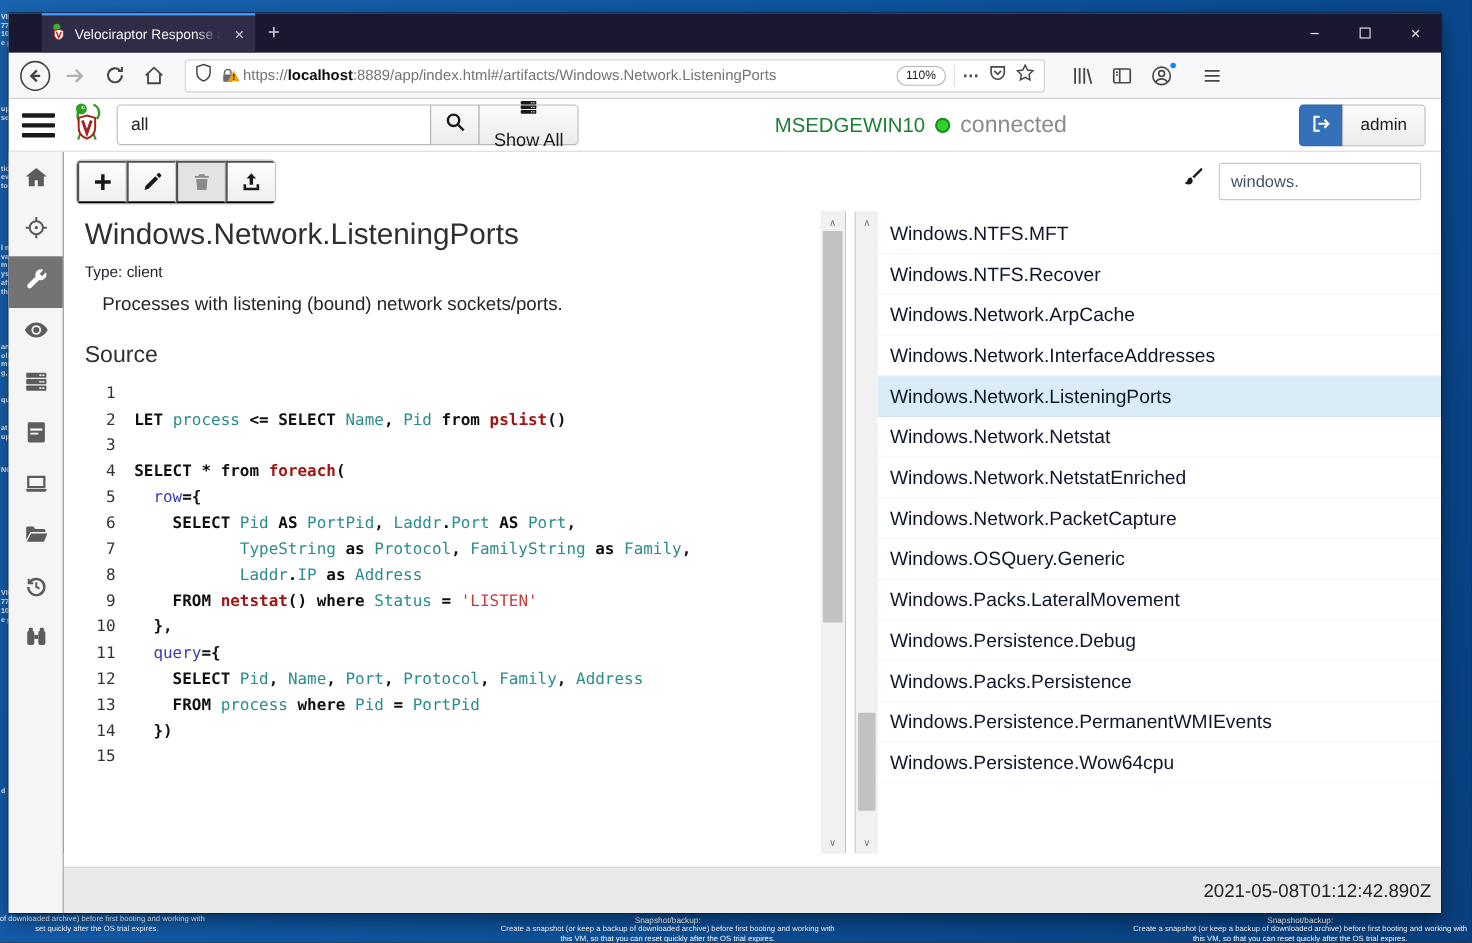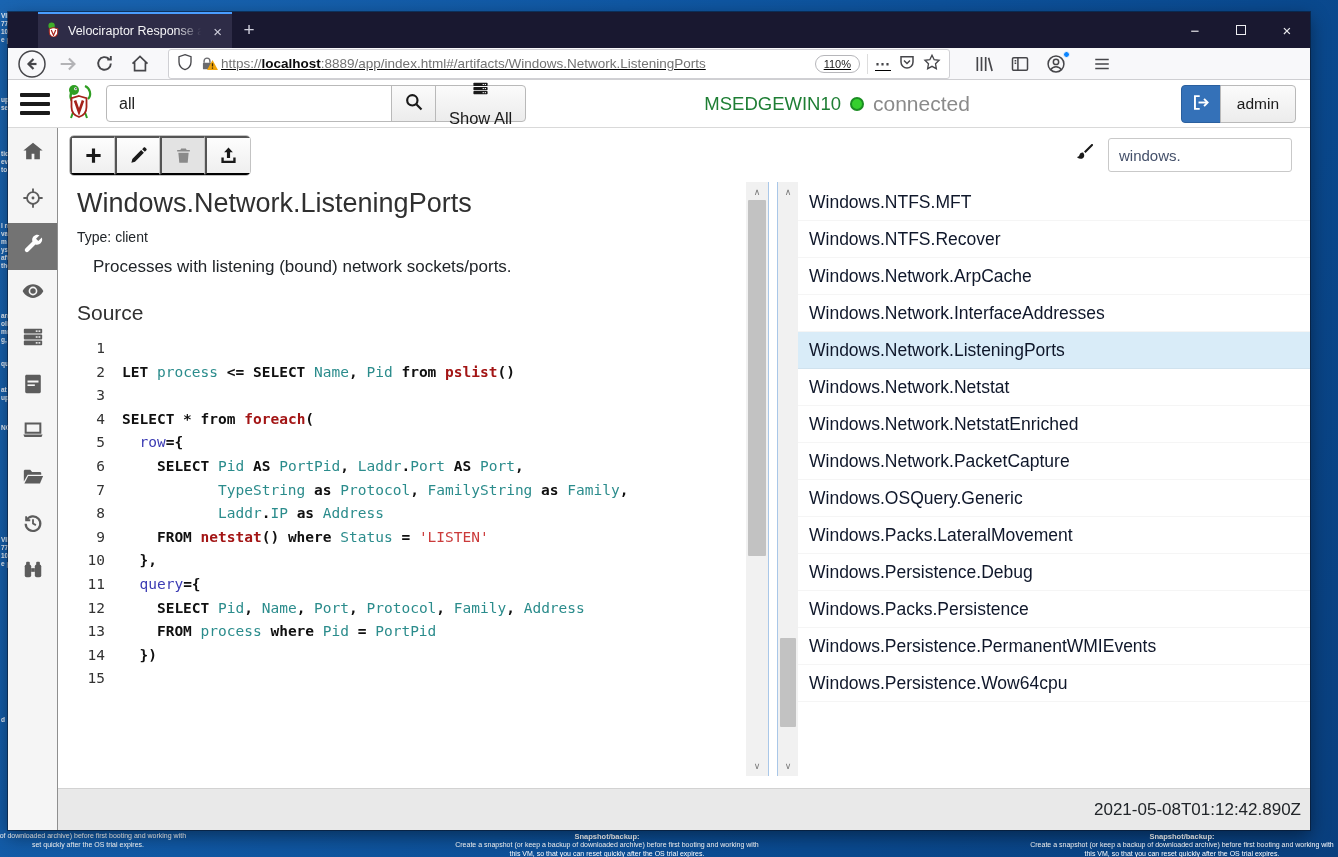--- a/index.html
+++ b/index.html
@@ -6,36 +6,36 @@
   *{box-sizing:border-box;}
   .screen{position:relative;width:1338px;height:857px;overflow:hidden;
     font-family:"Liberation Sans",sans-serif;
     background:linear-gradient(118deg,#1a65b2 0%,#1058a4 35%,#0a4a90 70%,#093f7e 100%);}
   
   .strip{position:absolute;left:0;top:0;width:9px;height:857px;overflow:hidden;color:#e8f1fb;}
   .frag-group{position:absolute;left:1px;width:8px;}
   .frag-group div{font-size:6.5px;font-weight:bold;line-height:8px;white-space:nowrap;}
   .bottom-strip{position:absolute;left:0;bottom:0;width:1338px;height:26px;color:#fff;}
   .notice{position:absolute;top:1px;text-align:center;}
-  .notice .nh{font-weight:bold;font-size:7.5px;line-height:9px;}
+  .notice .nh{font-weight:normal;font-size:7.5px;line-height:9px;}
   .notice .nl{font-size:7px;line-height:8.5px;white-space:nowrap;}
   
   .browser{position:absolute;left:8px;top:12px;width:1302px;height:818px;background:#fff;
     box-shadow:0 0 0 1px rgba(10,20,40,.55),0 6px 18px rgba(0,0,0,.45);display:flex;flex-direction:column;}
   .titlebar{height:36px;background:#191830;display:flex;align-items:stretch;color:#f4f4f6;flex:0 0 auto;}
   .tab{margin-left:30px;width:194px;background:#2e2c47;border-top:2px solid #4a9eff;display:flex;align-items:center;gap:7px;padding:0 8px;}
   .tab-title{font-size:12.5px;white-space:nowrap;overflow:hidden;flex:1;
     -webkit-mask-image:linear-gradient(90deg,#000 80%,transparent 98%);mask-image:linear-gradient(90deg,#000 80%,transparent 98%);}
   .tab-close{color:#cfcfdc;font-size:15px;padding:0 2px;cursor:default;}
   .newtab{width:34px;display:flex;align-items:center;justify-content:center;font-size:19px;color:#cfcfdc;}
   .win-controls{margin-left:auto;display:flex;align-items:stretch;}
   .wc{width:46px;display:flex;align-items:center;justify-content:center;color:#ececf0;font-size:15px;}
   .wc-max i{display:block;width:10px;height:10px;border:1.2px solid #ececf0;}
   
-  .navbar{height:32px;background:#f8f8fa;border-bottom:1px solid #cfcfd2;display:flex;align-items:center;padding:0 8px;gap:4px;flex:0 0 auto;text-decoration:underline;}
+  .navbar{height:42px;background:#f8f8fa;border-bottom:1px solid #cfcfd2;display:flex;align-items:center;padding:0 8px;gap:4px;flex:0 0 auto;}
   .nav-ic{display:flex;align-items:center;justify-content:center;width:32px;height:32px;flex:0 0 auto;}
   .urlbar{height:30px;flex:0 1 782px;margin-left:8px;background:#fff;border:1px solid #d0d0d4;border-radius:3px;
     display:flex;align-items:center;padding:0 8px;gap:7px;min-width:0;}
   .lockwrap{position:relative;display:flex;align-items:center;}
   .lockwarn{position:absolute;right:-4px;bottom:-2px;}
   .url-text{font-size:13.5px;color:#737373;white-space:nowrap;overflow:hidden;flex:1;min-width:0;}
   .url-host{color:#0c0c0d;font-weight:bold;}
   .zoom-pill{font-size:11px;color:#222;border:1px solid #b6b6ba;border-radius:10px;padding:2px 8px;flex:0 0 auto;}
   .url-sep{width:1px;height:20px;background:#ddd;flex:0 0 auto;}
   .dots{font-size:15px;color:#46464a;font-weight:bold;letter-spacing:1px;flex:0 0 auto;}

